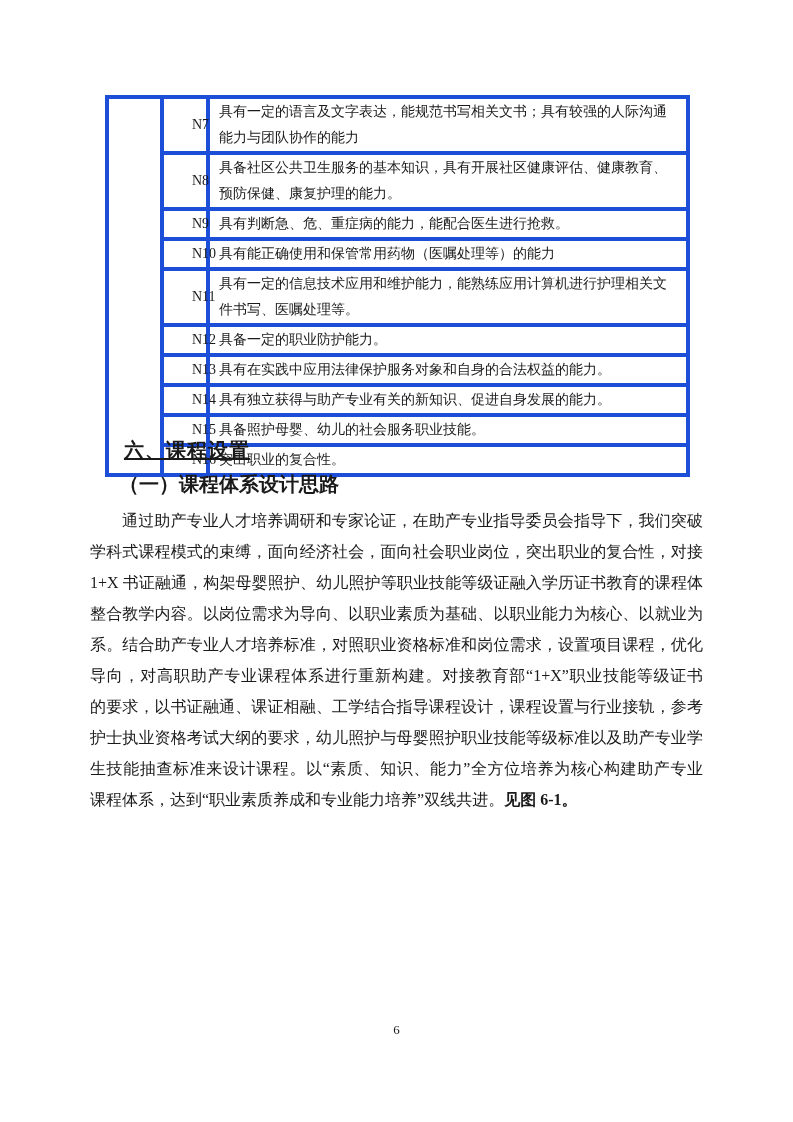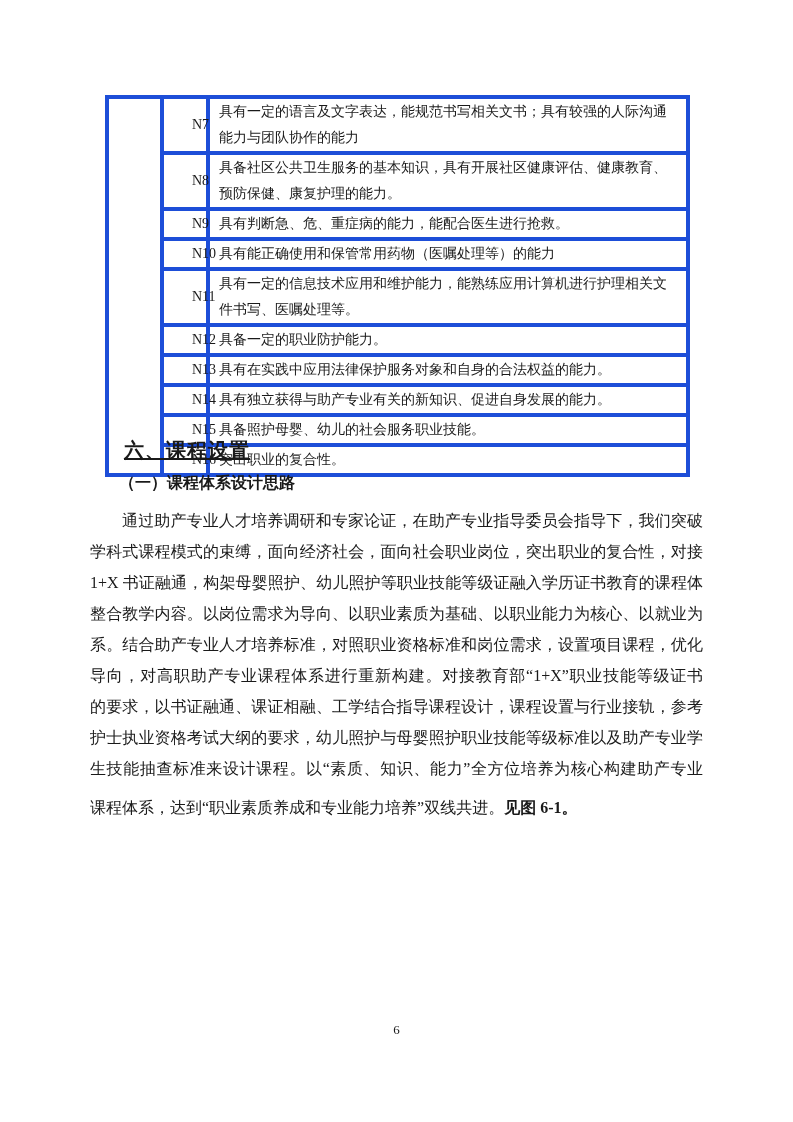--- a/index.html
+++ b/index.html
@@ -38,39 +38,39 @@
   
   .heading {
     position: absolute; left: 124px; top: 437px;
     font-family: "Liberation Sans", "DejaVu Sans", sans-serif;
     font-weight: bold; font-size: 20px; line-height: 26px;
     letter-spacing: 1px;
     text-decoration: underline;
   }
   .subheading {
     position: absolute; left: 119px; top: 473px;
-    font-family: Liberation Mono, monospace;
-    font-weight: bold; font-size: 16px; line-height: 22px;
+    font-family: Liberation Sans, sans-serif;
+    font-weight: bold; font-size: 20px; line-height: 22px;
   }
 
   
   .paragraph {
     position: absolute; left: 90px; top: 505px;
     width: 613px;
     font-size: 16px;
   }
   .para-line {
     height: 31px; line-height: 31px;
     overflow: hidden;
     text-align: justify;
     text-align-last: justify;
     white-space: normal;
   }
   .para-line.indent { padding-left: 32px; }
-  .para-line.last { text-align-last: left; margin-top: 8px; }
+  .para-line.last { text-align-last: left; }
   .para-line b { font-weight: bold; }
 
   
   .page-number {
     position: absolute; left: 0; top: 1022px;
     width: 793px; text-align: center;
     font-size: 13px;
   }
 </style>
 </head>

